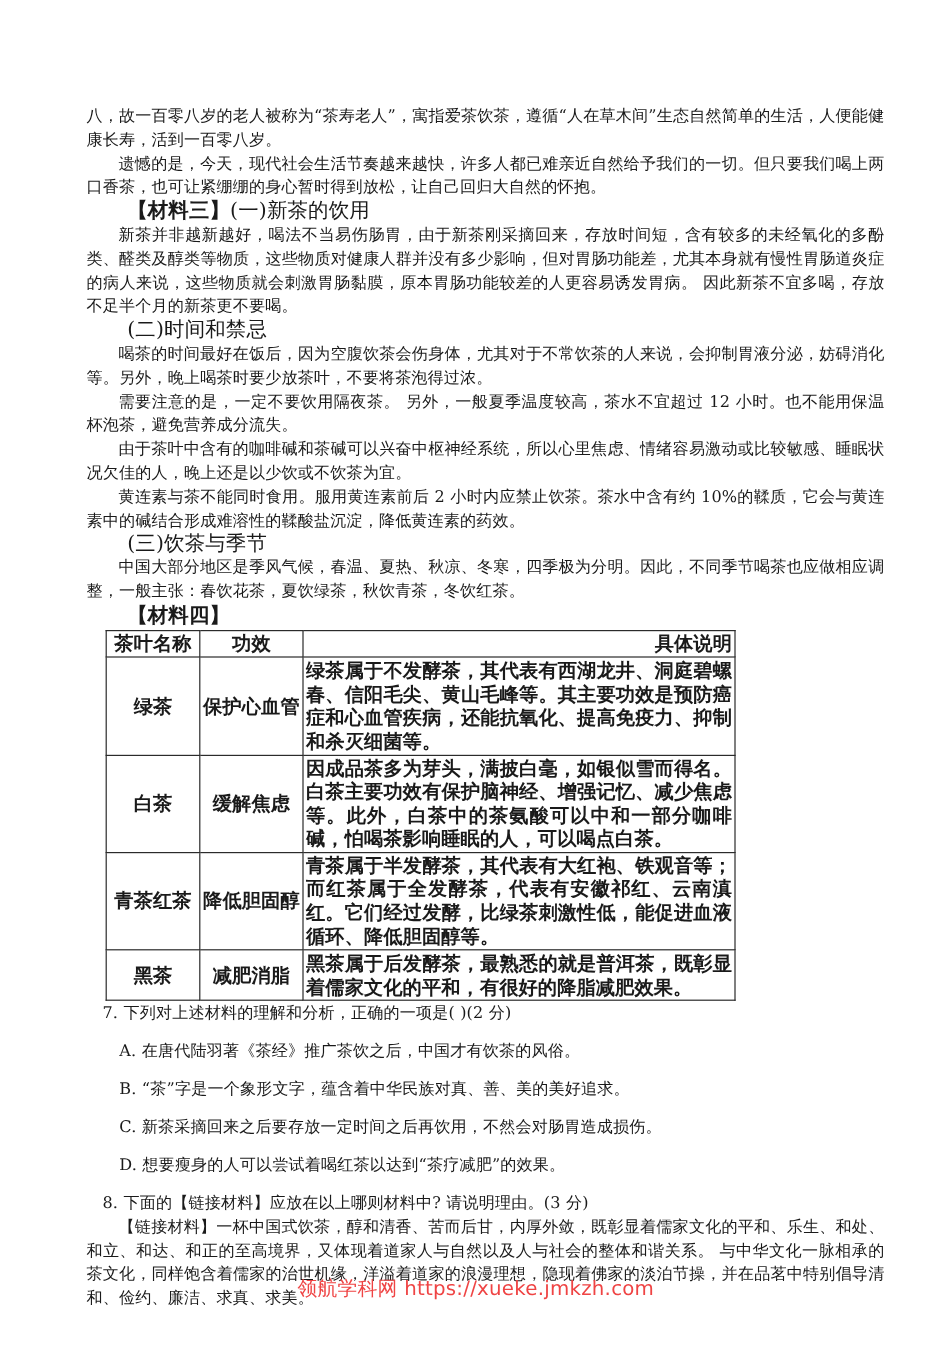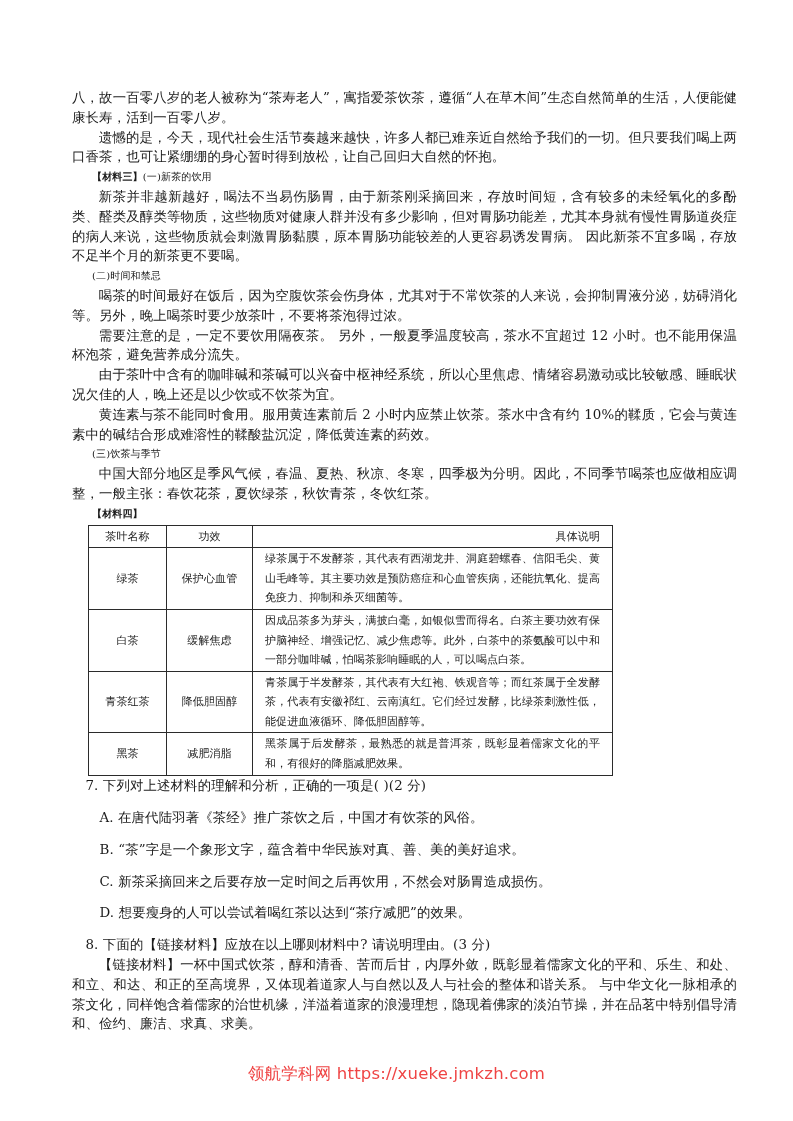--- a/index.html
+++ b/index.html
@@ -31,45 +31,45 @@
     text-align: justify;
     text-justify: inter-ideograph;
     margin: 0;
     letter-spacing: 0.15px;
     word-break: break-all;
   }
   .indent {
     text-indent: 2em;
   }
   .section-head {
-    font-size: 10px;
+    font-size: 17px;
     line-height: 19.8px;
     margin: 0;
     text-indent: 2em;
     letter-spacing: 0.15px;
   }
   .bracket-label {
     font-weight: 600;
   }
   
   .tea-table-wrap {
     margin: 1px 0 0 16px;
   }
   table.tea-table {
     border-collapse: collapse;
     width: 524px;
     table-layout: fixed;
   }
   table.tea-table td,
   table.tea-table th {
     border: 1px solid #2b2b2b;
-    font-size: 11px;
+    font-size: 16px;
     line-height: 19.6px;
-    font-weight: normal;
-    padding: 1px 12px;
+    font-weight: bold;
+    padding: 1px 2px;
     letter-spacing: 0.1px;
     vertical-align: middle;
   }
   col.c-name { width: 78px; }
   col.c-effect { width: 86px; }
   col.c-desc { width: 360px; }
   .cell-center {
     text-align: center;
   }
   .cell-head {

